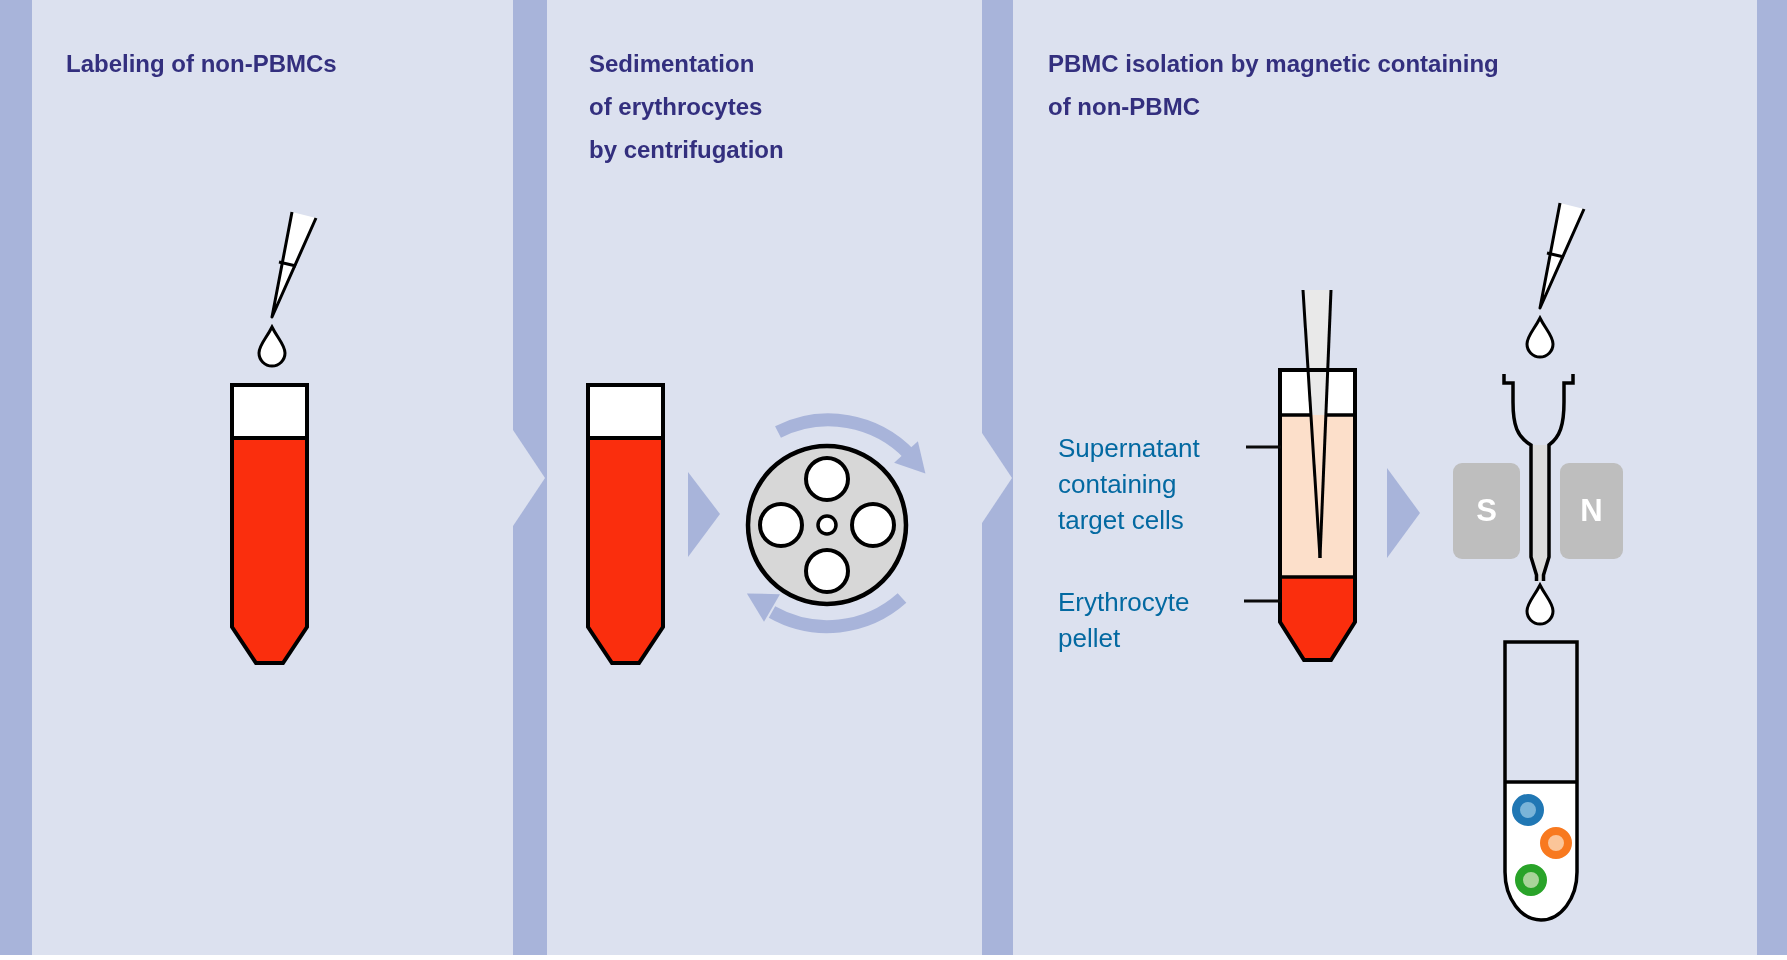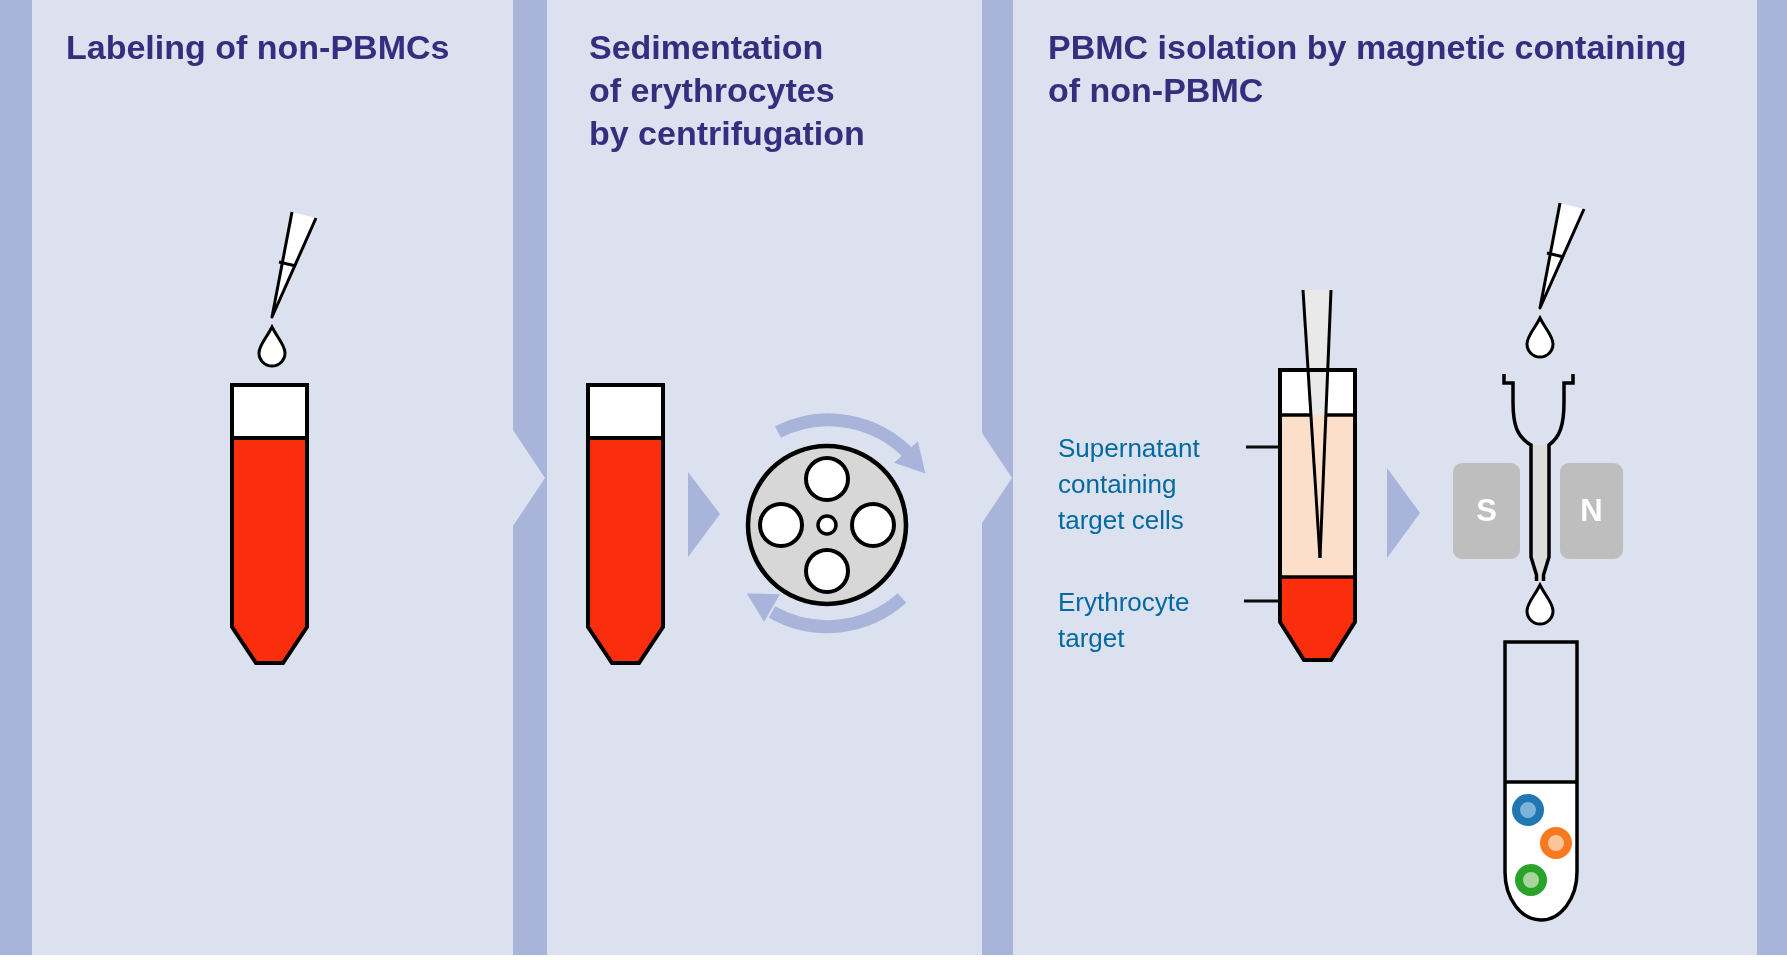--- a/index.html
+++ b/index.html
@@ -8,22 +8,22 @@
   .panel{position:absolute;top:0;height:955px;background:#dce1ef;}
   .band{position:absolute;top:0;height:955px;background:#a8b4da;}
   #band-left{left:0;width:32px;}
   #panel-1{left:32px;width:481px;}
   #band-1{left:513px;width:34px;}
   #panel-2{left:547px;width:435px;}
   #band-2{left:982px;width:31px;}
   #panel-3{left:1013px;width:744px;}
   #band-right{left:1757px;width:30px;}
   .art{position:absolute;left:0;top:0;pointer-events:none;}
-  .title{position:absolute;color:#332f7e;font-weight:700;font-size:34px;line-height:43px;
-         white-space:pre-line;letter-spacing:0;}
+  .title{position:absolute;color:#332f7e;font-weight:700;font-size:24px;line-height:43px;
+         white-space:pre-line;letter-spacing:0;margin-top:16px;}
   #title-1{left:66px;top:26px;width:460px;}
   #title-2{left:589px;top:26px;width:400px;}
   #title-3{left:1048px;top:26px;width:700px;}
   .calloutlabel{position:absolute;color:#0369a1;font-size:26px;line-height:36px;white-space:pre-line;}
   #label-supernatant{left:1058px;top:430px;width:230px;}
   #label-erythrocyte{left:1058px;top:584px;width:230px;}
   .pole{position:absolute;color:#ffffff;font-weight:700;font-size:31px;
         display:flex;align-items:center;justify-content:center;}
   #pole-s{left:1453px;top:463px;width:67px;height:96px;}
   #pole-n{left:1560px;top:463px;width:63px;height:96px;}
@@ -133,17 +133,17 @@
   <div class="title" id="title-2">Sedimentation
 of erythrocytes
 by centrifugation</div>
   <div class="title" id="title-3">PBMC isolation by magnetic containing
 of non-PBMC</div>
 
   <div class="calloutlabel" id="label-supernatant">Supernatant
 containing
 target cells</div>
   <div class="calloutlabel" id="label-erythrocyte">Erythrocyte
-target</div>
+pellet</div>
 
   <div class="pole" id="pole-s">S</div>
   <div class="pole" id="pole-n">N</div>
 </div>
 
 </body></html>

